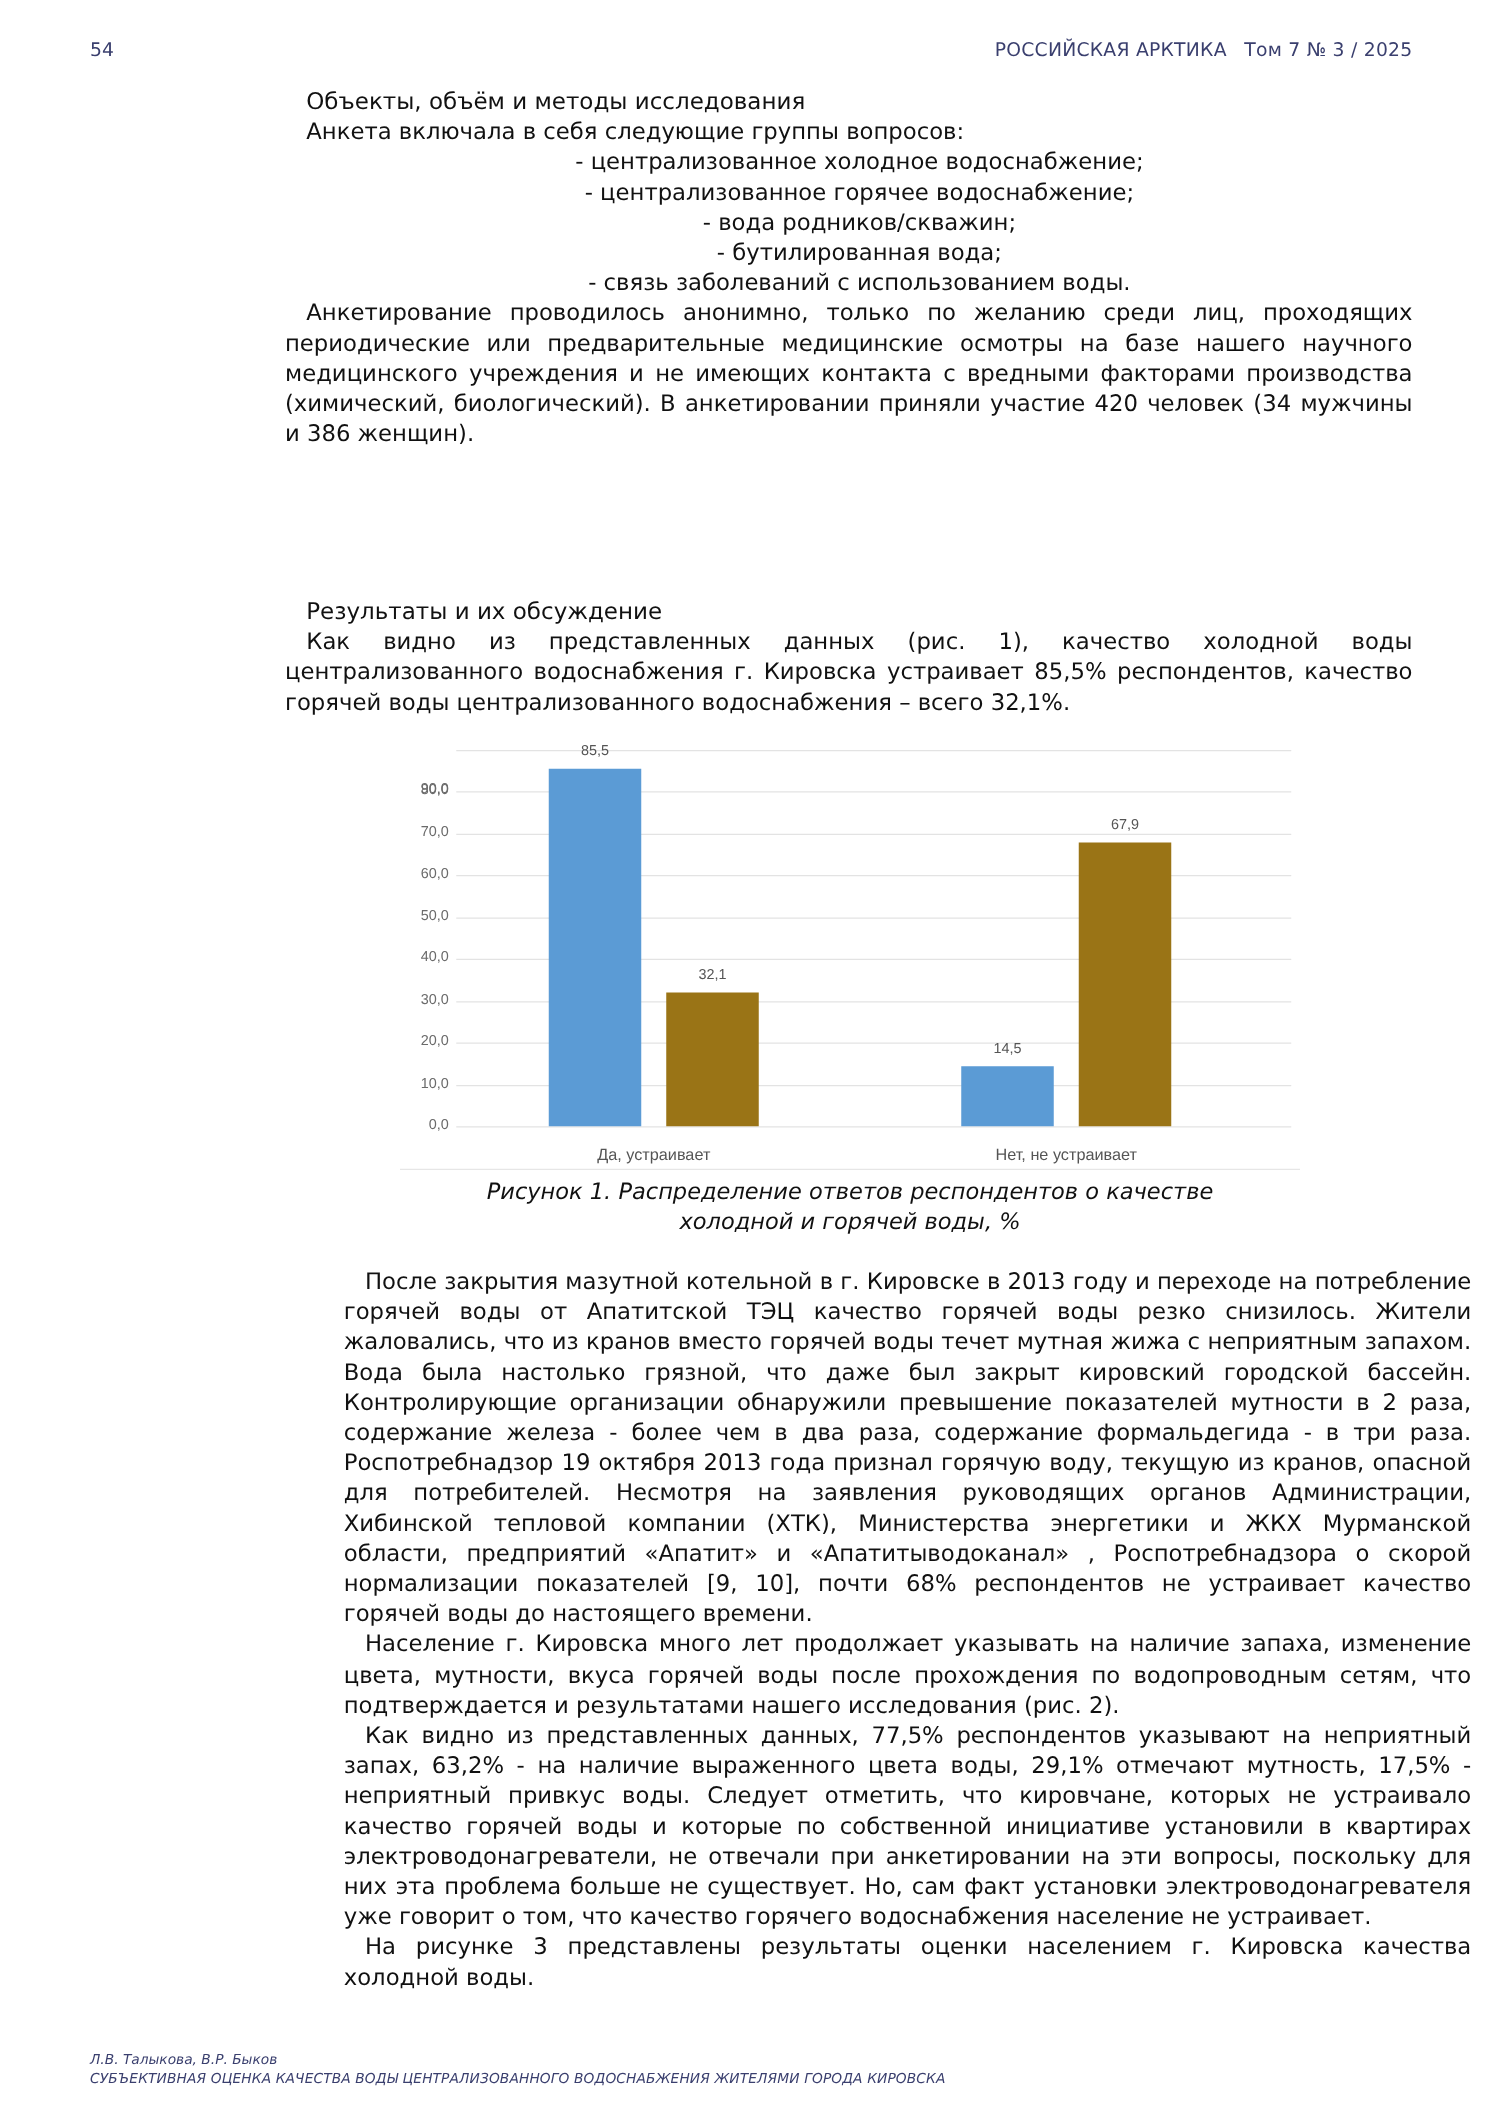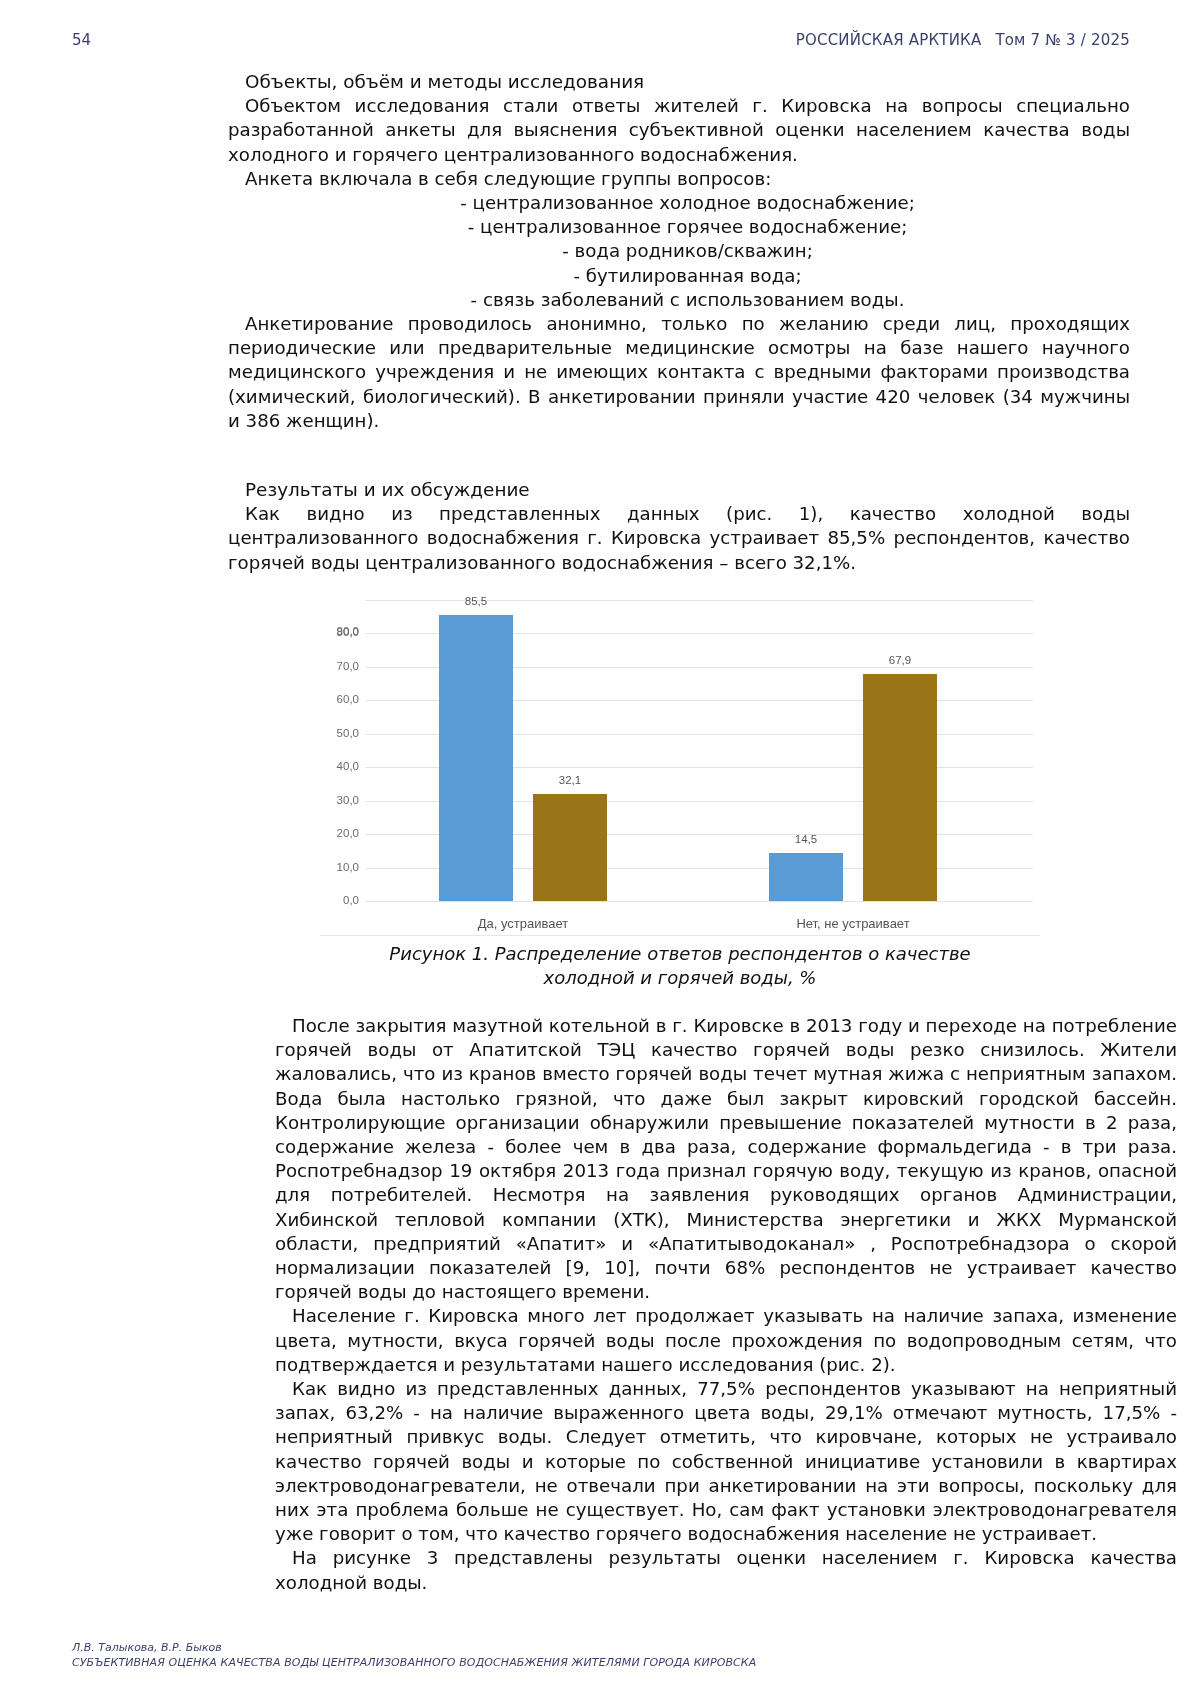--- a/index.html
+++ b/index.html
@@ -37,21 +37,20 @@
 </head>
 <body>
 
 <div class="hdr hdr-left">54</div>
 <div class="hdr hdr-right">
   <span>РОССИЙСКАЯ АРКТИКА</span><span class="vol">Том 7 № 3 / 2025</span>
 </div>
 
 <div class="col sec1">
   <h2>Объекты, объём и методы исследования</h2>
-  <p>Объектом исследования стали ответы жителей г. Кировска на вопросы специально разработанной анкеты для выяснения субъективной оценки населением качества воды холодного и горячего централизованного водоснабжения.</p>
   <p>Анкета включала в себя следующие группы вопросов:</p>
   <ul>
     <li>централизованное холодное водоснабжение;</li>
     <li>централизованное горячее водоснабжение;</li>
     <li>вода родников/скважин;</li>
     <li>бутилированная вода;</li>
     <li>связь заболеваний с использованием воды.</li>
   </ul>
   <p>Анкетирование проводилось анонимно, только по желанию среди лиц, проходящих периодические или предварительные медицинские осмотры на базе нашего научного медицинского учреждения и не имеющих контакта с вредными факторами производства (химический, биологический). В анкетировании приняли участие 420 человек (34 мужчины и 386 женщин).</p>
 </div>

